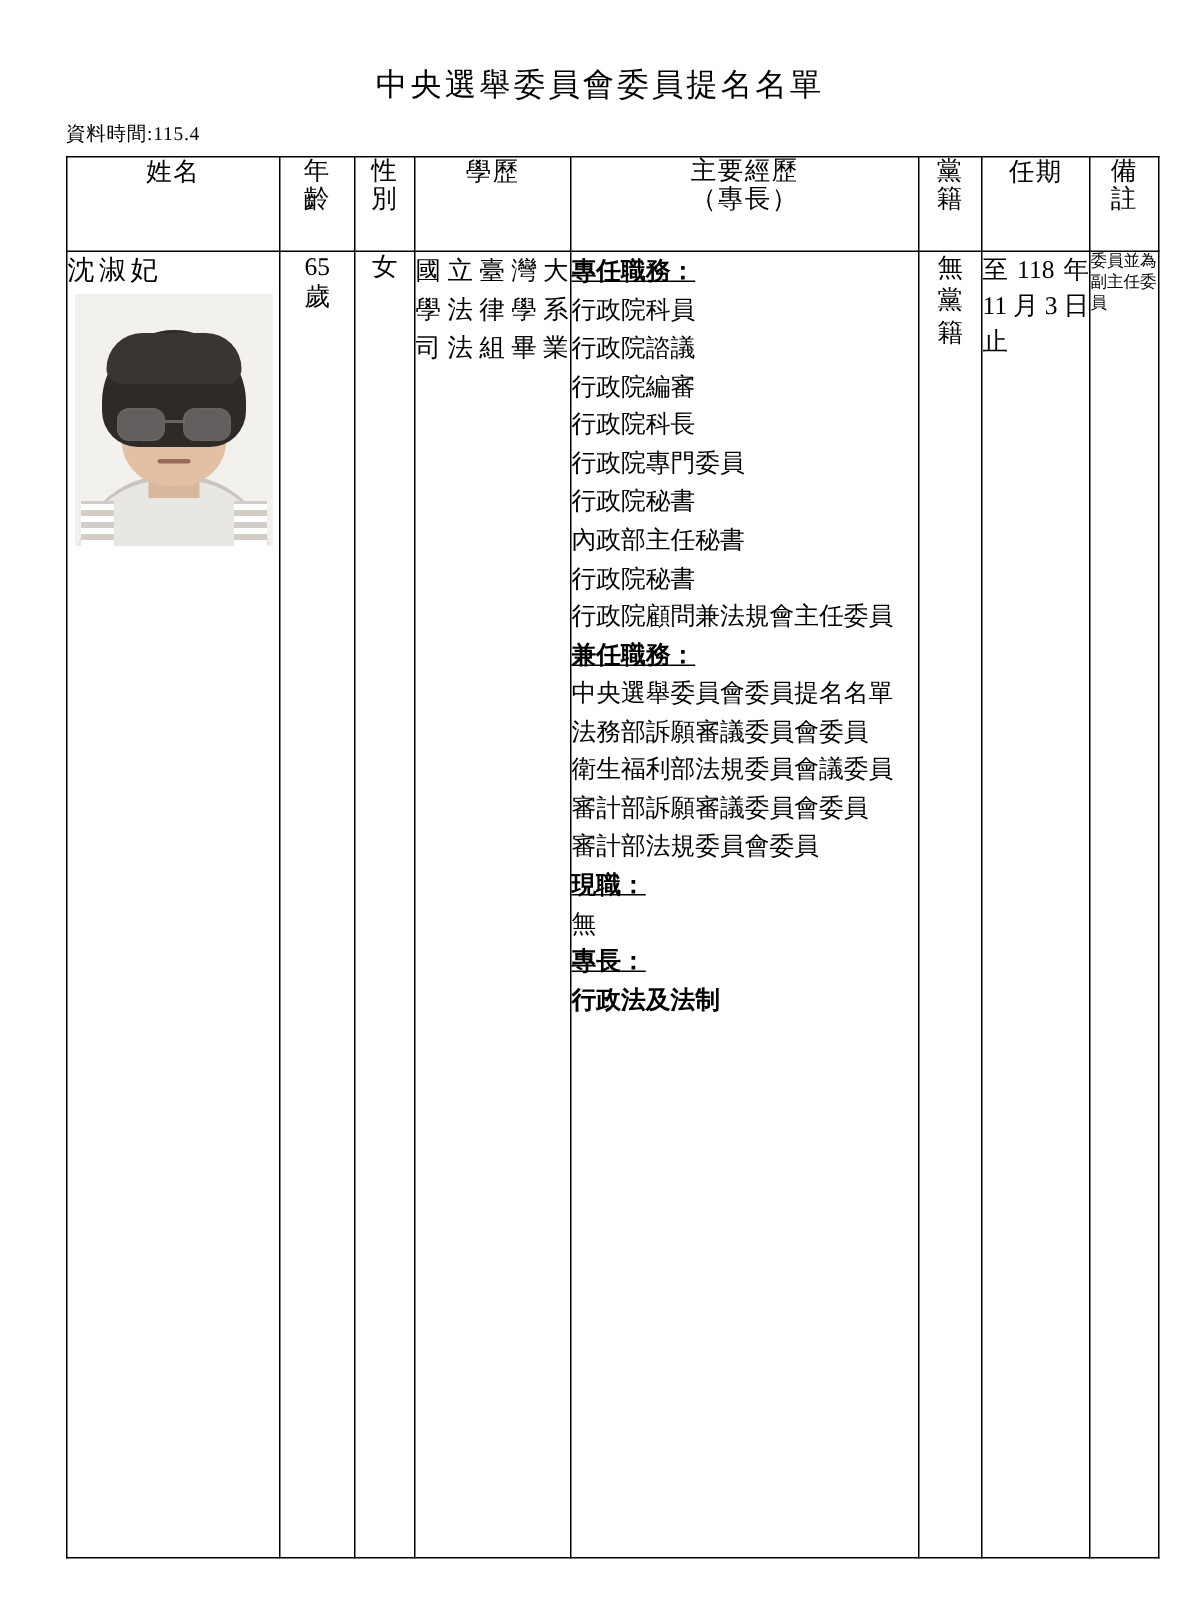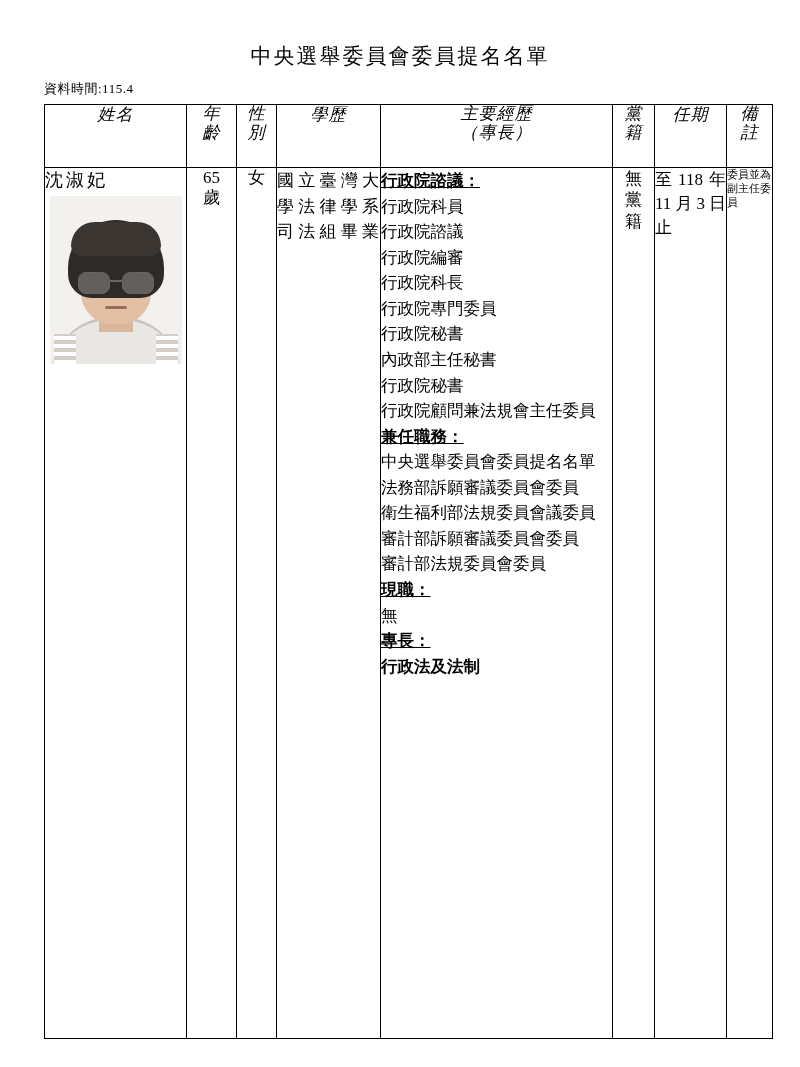--- a/index.html
+++ b/index.html
@@ -49,21 +49,20 @@
     padding: 0;
   }
   thead th {
     text-align: center;
     vertical-align: middle;
     font-weight: normal;
     font-size: 17px;
     height: 62px;
     letter-spacing: 1px;
     line-height: 1.15;
-    font-style: italic;
   }
   
   col.c-name    { width: 142px; }
   col.c-age     { width: 50px; }
   col.c-sex     { width: 40px; }
   col.c-edu     { width: 104px; }
   col.c-exp     { width: 232px; }
   col.c-party   { width: 42px; }
   col.c-term    { width: 72px; }
   col.c-remark  { width: 46px; }
@@ -325,21 +324,21 @@
 
         <td class="cell-center-vert">
           <span>女</span>
         </td>
 
         <td class="cell-edu">
           <span>國立臺灣大學法律學系司法組畢業</span>
         </td>
 
         <td class="cell-exp">
-          <span class="sec">行政院諮議：</span>
+          <span class="sec">專任職務：</span>
           <span class="item">行政院科員</span>
           <span class="item">行政院諮議</span>
           <span class="item">行政院編審</span>
           <span class="item">行政院科長</span>
           <span class="item">行政院專門委員</span>
           <span class="item">行政院秘書</span>
           <span class="item">內政部主任秘書</span>
           <span class="item">行政院秘書</span>
           <span class="item">行政院顧問兼法規會主任委員</span>
 

